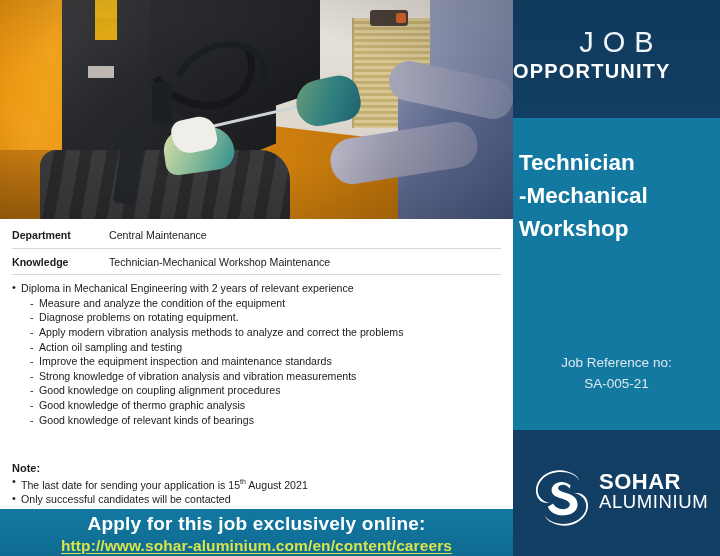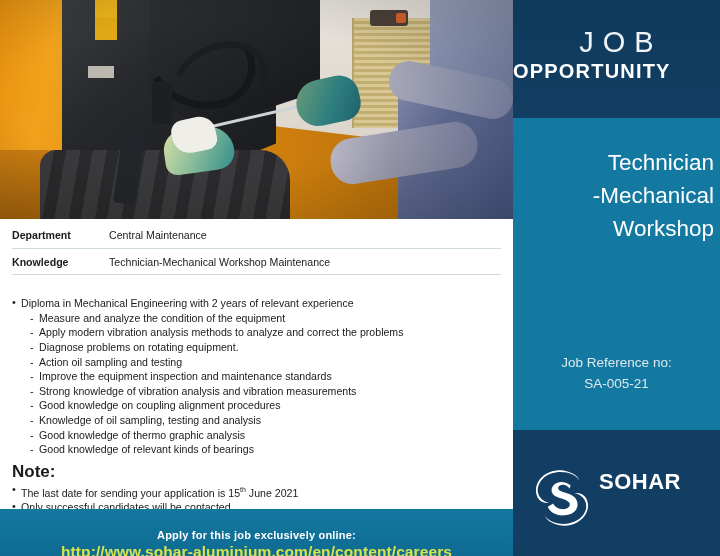--- a/index.html
+++ b/index.html
@@ -46,24 +46,24 @@
   .opportunity-word {
     position:absolute; left:0; top:60px; width:207px;
     color:#ffffff;
     font-size:20px;
     font-weight:bold;
     letter-spacing:1.2px;
   }
 
   .rp-job-title {
     position:absolute; left:6px; top:146px; width:195px;
-    text-align:right;
+    text-align:left;
     color:#ffffff;
     font-size:22.5px;
-    font-weight:normal;
+    font-weight:bold;
     line-height:33px;
   }
   .rp-job-title div { white-space:nowrap; }
 
   .rp-ref {
     position:absolute; left:6px; top:352px; width:195px;
     text-align:center;
     color:#dce9f0;
     font-size:13.5px;
     font-weight:300;
@@ -244,48 +244,48 @@
   .cell-label {
     width:97px; flex:0 0 97px;
     font-size:10.6px; font-weight:bold; color:#1b1b1b;
     line-height:14.5px;
   }
   .cell-val {
     flex:1;
     font-size:10.6px; color:#1b1b1b; line-height:14.6px;
   }
   .bullets { margin:0; padding:0; list-style:none; }
-  .bullets > li { position:relative; padding-left:9px;margin-top:15px; }
+  .bullets > li { position:relative; padding-left:9px; }
   .bullets > li:before {
     content:"\2022"; position:absolute; left:0; top:-1px; font-size:11px;
   }
   .sub { margin:0; padding:0 0 0 18px; list-style:none; }
   .sub > li { position:relative; padding-left:9px; }
   .sub > li:before {
     content:"-"; position:absolute; left:0; top:0;
   }
 
   .note {
     position:absolute; left:12px; top:243px; width:470px;
   }
-  .note-title { font-size:17px; font-weight:bold; color:#1b1b1b; margin-bottom:1px; }
+  .note-title { font-size:11px; font-weight:bold; color:#1b1b1b; margin-bottom:1px; }
   .note ul { margin:0; padding:0; list-style:none; }
   .note li { position:relative; padding-left:9px; font-size:10.6px; color:#1b1b1b; line-height:14.6px; }
   .note li:before { content:"\2022"; position:absolute; left:0; top:-1px; font-size:11px; }
   sup { font-size:7px; vertical-align:super; }
 
   
   .apply-bar {
     position:absolute; left:0; top:509px; width:513px; height:47px;
     background:linear-gradient(#1378a0,#0f6b92);
     text-align:center;
   }
   .apply-bar .line1 {
-    margin-top:20px;
-    color:#ffffff; font-size:11px; font-weight:bold; letter-spacing:0.2px;
+    margin-top:4px;
+    color:#ffffff; font-size:19px; font-weight:bold; letter-spacing:0.2px;
   }
   .apply-bar .line2 {
     margin-top:2px;
     color:#d7e44a; font-size:15.5px; font-weight:bold;
     text-decoration:underline; text-underline-offset:2px;
     letter-spacing:0.1px;
   }
   .apply-topline {
     position:absolute; left:0; top:509px; width:513px; height:2px;
     background:#0c5d80;
@@ -345,38 +345,37 @@
         <div class="cell-val">Technician-Mechanical Workshop Maintenance</div>
       </div>
 
       <div class="row last">
         <div class="cell-val">
           <ul class="bullets">
             <li>Diploma in Mechanical Engineering with 2 years of relevant experience</li>
           </ul>
           <ul class="sub">
             <li>Measure and analyze the condition of the equipment</li>
+            <li>Diagnose problems on rotating equipment.</li>
             <li>Apply modern vibration analysis methods to analyze and correct the problems</li>
-            <li>Diagnose problems on rotating equipment.</li>
             <li>Action oil sampling and testing</li>
             <li>Improve the equipment inspection and maintenance standards</li>
             <li>Strong knowledge of vibration analysis and vibration measurements</li>
             <li>Good knowledge on coupling alignment procedures</li>
-            <li>Knowledge of oil sampling, testing and analysis</li>
             <li>Good knowledge of thermo graphic analysis</li>
             <li>Good knowledge of relevant kinds of bearings</li>
           </ul>
         </div>
       </div>
     </div>
 
     <div class="note">
       <div class="note-title">Note:</div>
       <ul>
-        <li><span>The last date for sending your application is 15</span><sup>th</sup><span> June 2021</span></li>
+        <li><span>The last date for sending your application is 15</span><sup>th</sup><span> August 2021</span></li>
         <li>Only successful candidates will be contacted</li>
       </ul>
     </div>
   </div>
 
   <div class="apply-topline"></div>
   <div class="apply-bar">
     <div class="line1">Apply for this job exclusively online:</div>
     <div class="line2">http://www.sohar-aluminium.com/en/content/careers</div>
   </div>
@@ -403,17 +402,18 @@
     <div class="logo-wrap">
       <div class="logo-mark">
         <svg viewBox="0 0 100 100" width="62" height="62" aria-hidden="true">
           <path d="M78 22 C70 6 34 2 18 20 C4 36 12 54 30 58 C16 60 8 50 8 38 C8 16 32 2 54 6 C68 9 76 15 78 22 Z" fill="#ffffff"></path>
           <path d="M22 78 C30 94 66 98 82 80 C96 64 88 46 70 42 C84 40 92 50 92 62 C92 84 68 98 46 94 C32 91 24 85 22 78 Z" fill="#ffffff"></path>
           <path d="M64 30 C56 22 42 22 36 30 C30 38 34 46 44 49 C54 52 60 54 62 58 C64 63 60 68 52 68 C44 68 38 64 36 59 L27 64 C31 74 42 79 54 78 C68 77 76 69 75 59 C74 48 65 44 54 41 C46 39 43 37 44 33 C45 30 49 28 54 29 C58 30 61 32 62 35 Z" fill="#ffffff"></path>
         </svg>
       </div>
       <div class="logo-text">
         <div class="l1">SOHAR</div>
+        <div class="l2">ALUMINIUM</div>
       </div>
     </div>
   </div>
 
 </div>
 
 </body></html>

